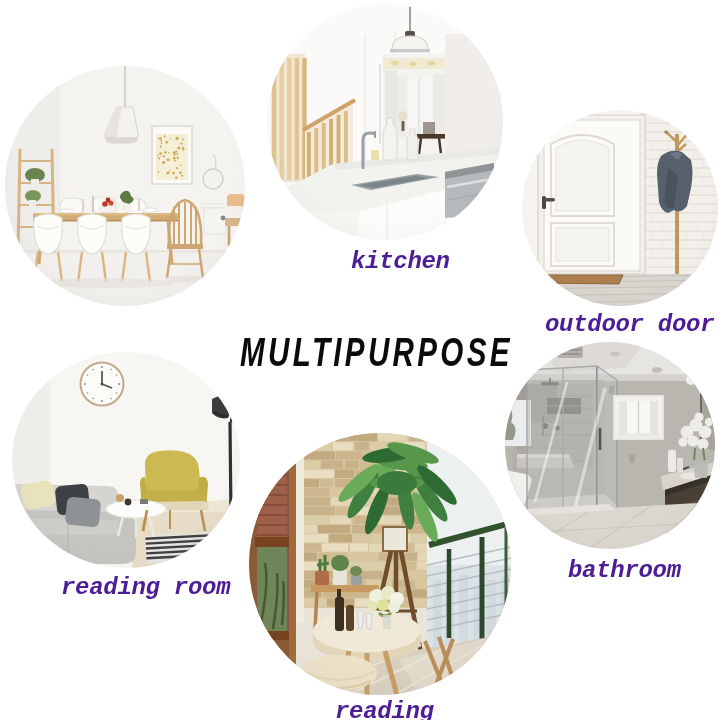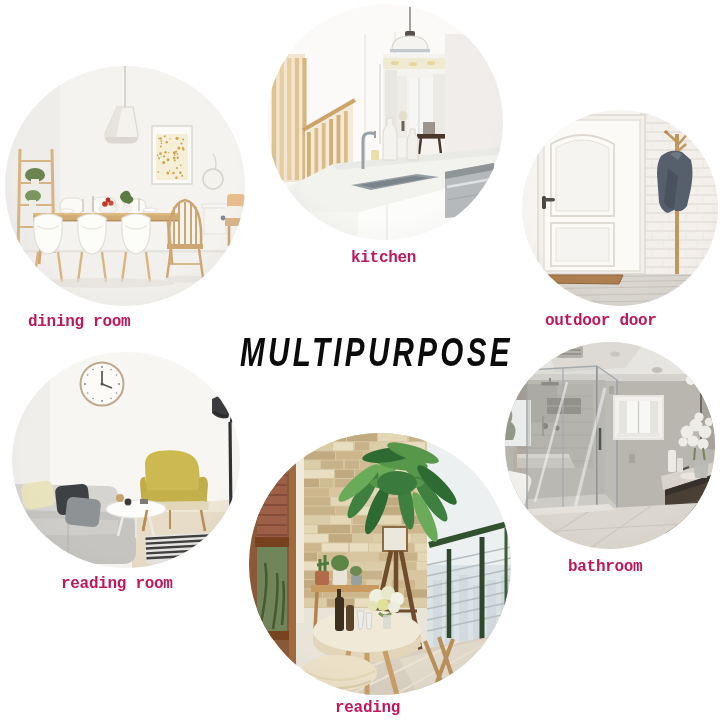--- a/index.html
+++ b/index.html
@@ -3,21 +3,21 @@
 <meta charset="utf-8">
 <style>
   html,body { margin:0; padding:0; background:#ffffff; }
   .page { position:relative; width:720px; height:720px; overflow:hidden; background:#ffffff;
           font-family:"Liberation Mono", monospace; }
   .circ { position:absolute; border-radius:50%; overflow:hidden; }
   .circ svg { display:block; }
   .circ::after { content:""; position:absolute; left:0; top:0; right:0; bottom:0; border-radius:50%;
        background:radial-gradient(circle at 50% 45%, rgba(0,0,0,0) 62%, rgba(108,103,96,0.10) 100%); }
   .label { position:absolute; letter-spacing:-0.3px; font-family:"Liberation Mono", monospace; font-weight:bold;
-           font-size:16px; line-height:1; color:#be185d; white-space:pre; }
+           font-style:italic; font-size:24px; line-height:1; color:#4c1d95; white-space:pre; }
 </style>
 </head>
 <body>
 <div class="page">
 
   <div class="circ" style="left:5px; top:66px; width:240px; height:240px;">
 <svg width="240" height="240" viewBox="0 0 240 240">
 <rect x="0" y="0" width="240" height="186" fill="#f4f3f0"></rect>
 <rect x="0" y="0" width="55" height="186" fill="#eeedea"></rect>
 <rect x="0" y="185" width="240" height="55" fill="#f2f0ec"></rect>
@@ -787,21 +787,20 @@
 <line x1="0" y1="192" x2="210" y2="180" stroke="#cbc7bf" stroke-width="1"></line>
 <polygon points="6,168 104,162 110,168 8,175" fill="#e5e2dc"></polygon>
 </g>
 </svg>
   </div>
 
   <svg width="300" height="52" viewBox="0 0 300 52" style="position:absolute; left:230px; top:326px;">
     <text x="0" y="0" transform="translate(10,40) scale(0.74,1)" font-family="Liberation Sans, sans-serif" font-weight="bold" font-style="italic" font-size="40" letter-spacing="4.5" fill="#0b0b0b">MULTIPURPOSE</text>
   </svg>
 
-  <div class="label" style="left:28px; top:314px;">dining room</div>
 
   <div class="label" style="left:351px; top:250px;">kitchen</div>
 
   <div class="label" style="left:545px; top:313px;">outdoor door</div>
 
   <div class="label" style="left:61px; top:576px;">reading room</div>
 
   <div class="label" style="left:335px; top:700px;">reading</div>
 
   <div class="label" style="left:568px; top:559px;">bathroom</div>

